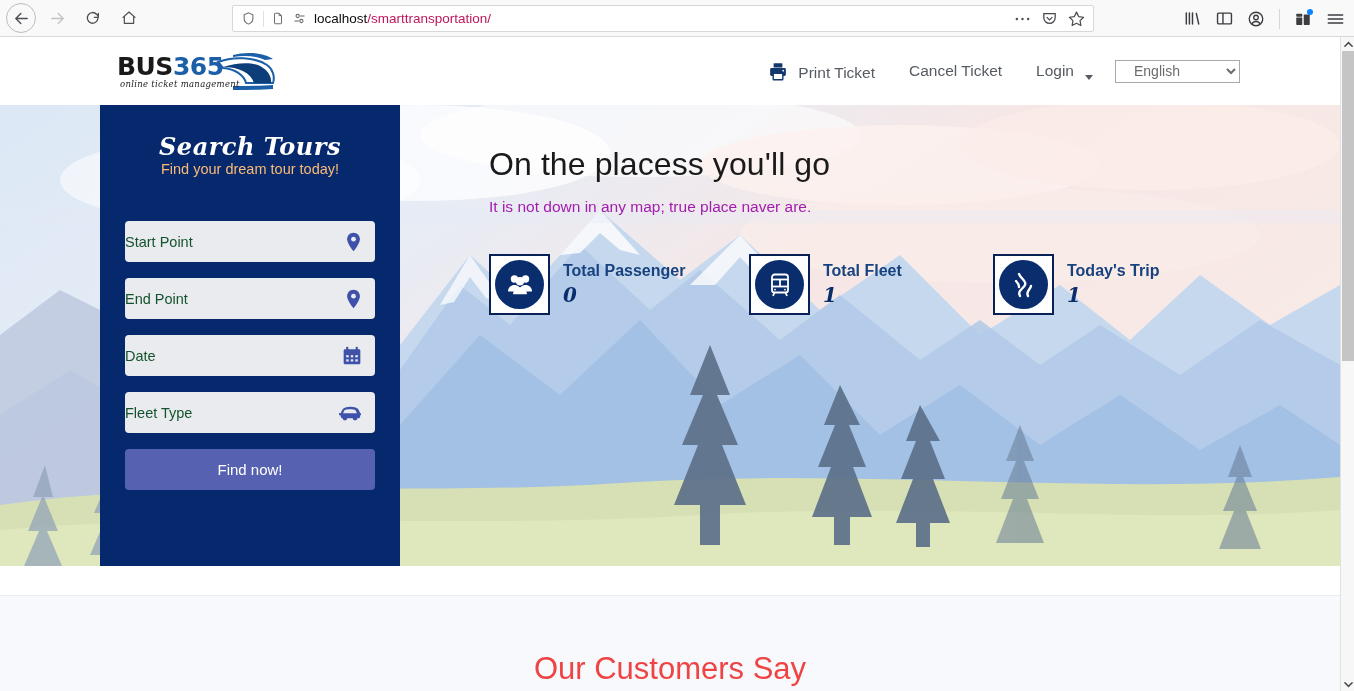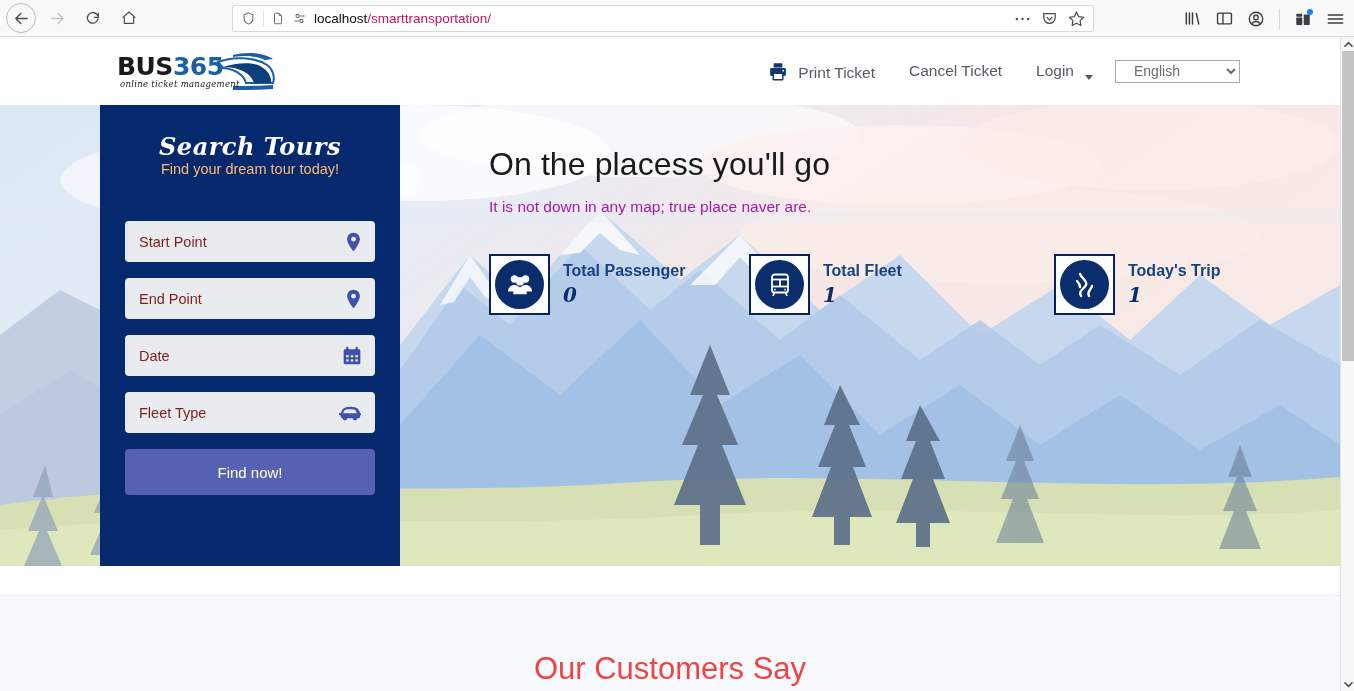--- a/index.html
+++ b/index.html
@@ -96,28 +96,28 @@
     text-align:center; color:#fff; font-family:"DejaVu Serif", serif;
     font-style:italic; font-weight:bold; font-size:24px; margin-top:27px; letter-spacing:0.5px;
   }
   #search-sub{
     text-align:center; color:#fdba74; font-size:14.5px; font-weight:400;
   }
   .field{
     position:relative; width:250px; height:41px; margin:0 auto 16px auto;
     background:#e9ebee; border-radius:4px; display:flex; align-items:center;
   }
-  .field .ph{ font-size:14.5px; color:#7f1d1d; padding-left:14px; }
+  .field .ph{ font-size:14.5px; color:#14532d; }
   .field .ficon{
     position:absolute; right:13px; top:50%; transform:translateY(-50%);
     color:#3f51a8; display:flex; align-items:center;
   }
   #fields-wrap{ margin-top:44px; }
   #find-btn{
-    width:250px; height:46px; margin:7px auto 0 auto; display:flex;
+    width:250px; height:41px; margin:7px auto 0 auto; display:flex;
     align-items:center; justify-content:center; background:#5761b2;
     color:#fff; font-size:15px; border-radius:4px; border:none;
     font-family:"Liberation Sans", sans-serif;
   }
 
   #hero-content{ position:absolute; left:489px; top:0; z-index:4; }
   #hero-title{
     font-size:32px; color:#1a1a1a; font-weight:400; margin-top:41px; letter-spacing:0.1px;
   }
   #hero-sub{ font-size:15.5px; color:#a21caf; margin-top:15px; }
@@ -439,21 +439,21 @@
                   <path d="M6.5 23 C6.5 18.2 9.8 15.4 14 15.4 C18.2 15.4 21.5 18.2 21.5 23 Z"></path>
                 </svg>
             </div>
           </div>
           <div class="stat-text">
             <div class="stat-label">Total Passenger</div>
             <div class="stat-value">0</div>
           </div>
         </div>
 
-        <div class="stat" style="width:305px">
+        <div class="stat" style="width:244px">
           <div class="stat-badge">
             <div class="stat-circle">
               <svg width="24" height="26" viewBox="0 0 24 26" fill="none" stroke="currentColor" stroke-width="1.8">
                   <rect x="4" y="2.5" width="16" height="18" rx="2.6"></rect>
                   <line x1="4" y1="7.5" x2="20" y2="7.5"></line>
                   <line x1="4" y1="14.5" x2="20" y2="14.5"></line>
                   <line x1="12" y1="7.5" x2="12" y2="14.5"></line>
                   <line x1="6.5" y1="20.5" x2="5" y2="24"></line>
                   <line x1="17.5" y1="20.5" x2="19" y2="24"></line>
                   <circle cx="7" cy="17.6" r="0.9" fill="currentColor" stroke="none"></circle>

